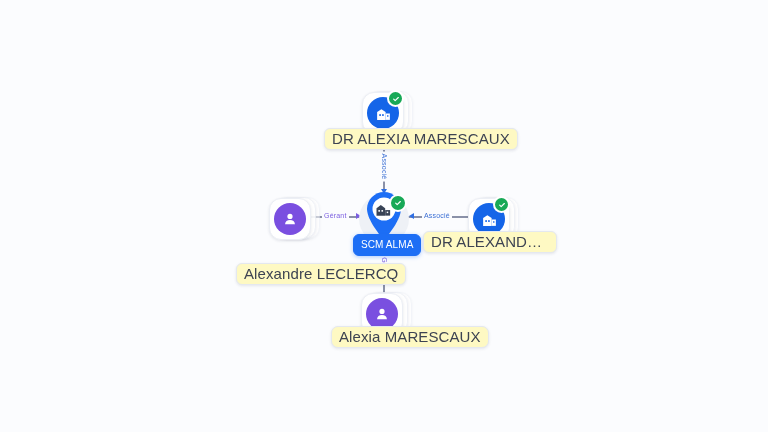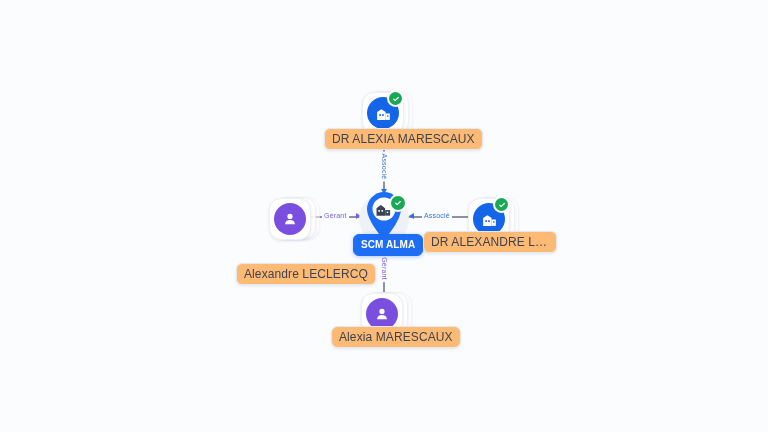--- a/index.html
+++ b/index.html
@@ -95,39 +95,39 @@
   .pin-badge{
     position:absolute;width:14px;height:14px;border-radius:50%;
     background:#18a957;border:2px solid #ffffff;
     left:32px;top:4px;
     display:flex;align-items:center;justify-content:center;
   }
 
   
   .node-label{
     position:absolute;
-    background:#fdba74;
+    background:#fef9c3;
     border:1px solid #e4e8ef;
     border-radius:6px;
     box-shadow:0 1px 3px rgba(20,30,70,.10);
-    font-size:12px;
+    font-size:15px;
     color:#3d4352;
     padding:4px 7px;
     white-space:nowrap;
     line-height:12px;
     letter-spacing:.1px;
   }
   .node-label.truncate{
     max-width:118px;overflow:hidden;text-overflow:ellipsis;
   }
   .node-label.selected{
     background:#1d6ef5;
     border-color:#1d6ef5;
     color:#ffffff;
-    font-weight:bold;
+    font-weight:normal;
     font-size:10px;
     box-shadow:0 1px 4px rgba(29,110,245,.35);
   }
 </style>
 </head>
 <body>
 
 <div id="graph">
 
   <div class="edge edge-v" style="left:383px;top:146px;height:50px;"></div>

